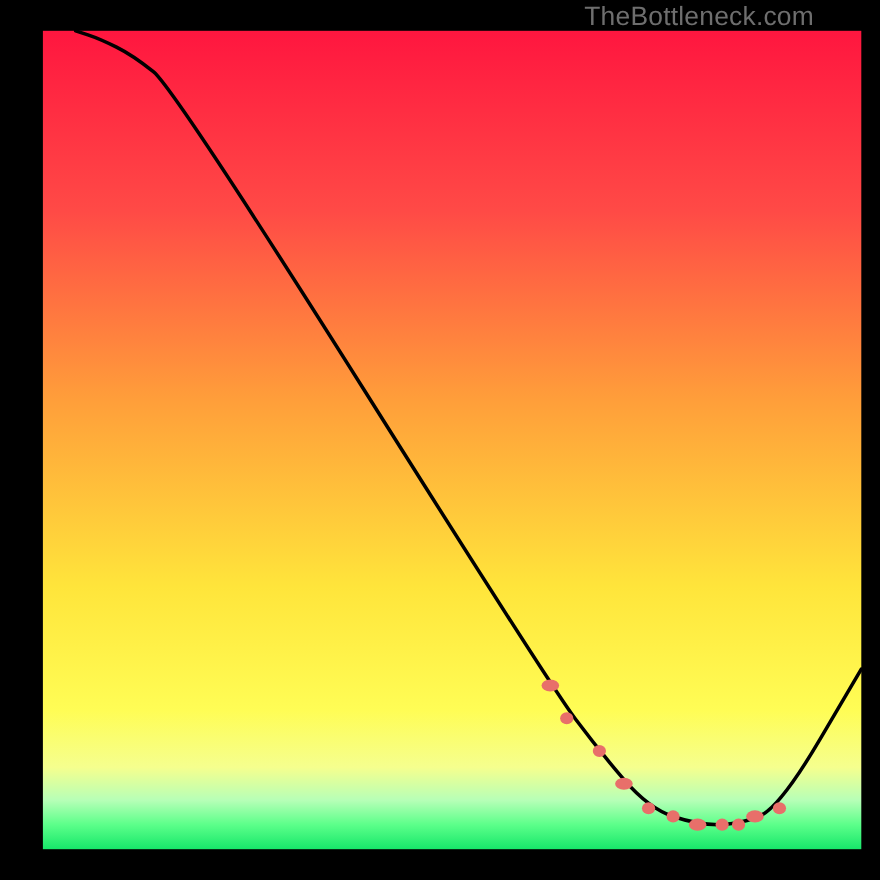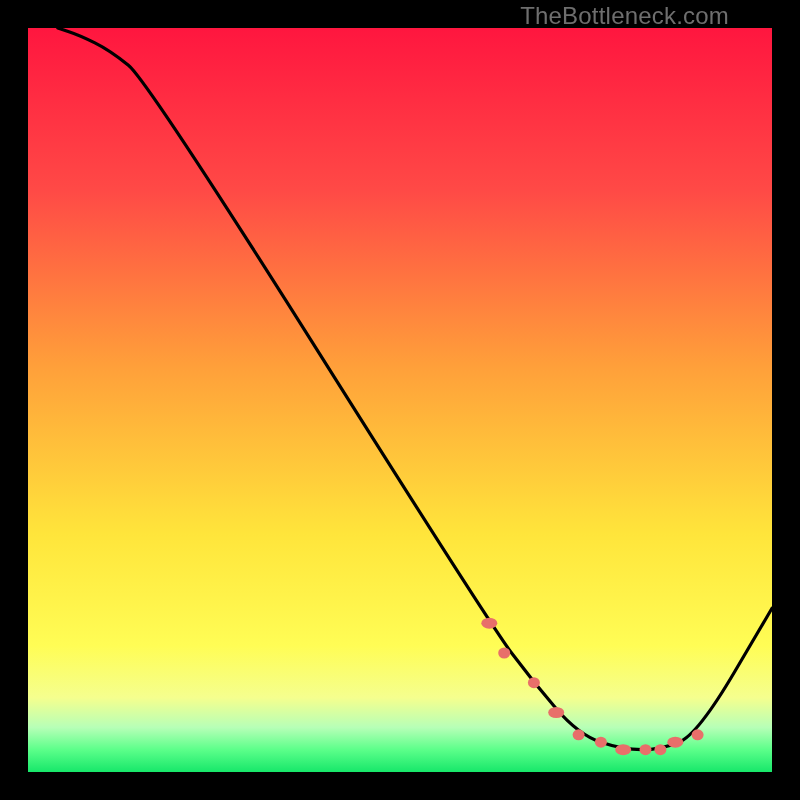--- a/index.html
+++ b/index.html
@@ -7,20 +7,21 @@
   padding: 0;
   width: 800px;
   height: 800px;
   background: #000;
   overflow: hidden;
 }
 .wrap {
   position: relative;
   width: 737px;
   height: 800px;
+  margin-left: 11px;
 }
 svg {
   display: block;
 }
 .watermark {
   position: absolute;
   top: 2px;
   right: 8px;
   font-family: Arial, Helvetica, sans-serif;
   font-size: 24px;

